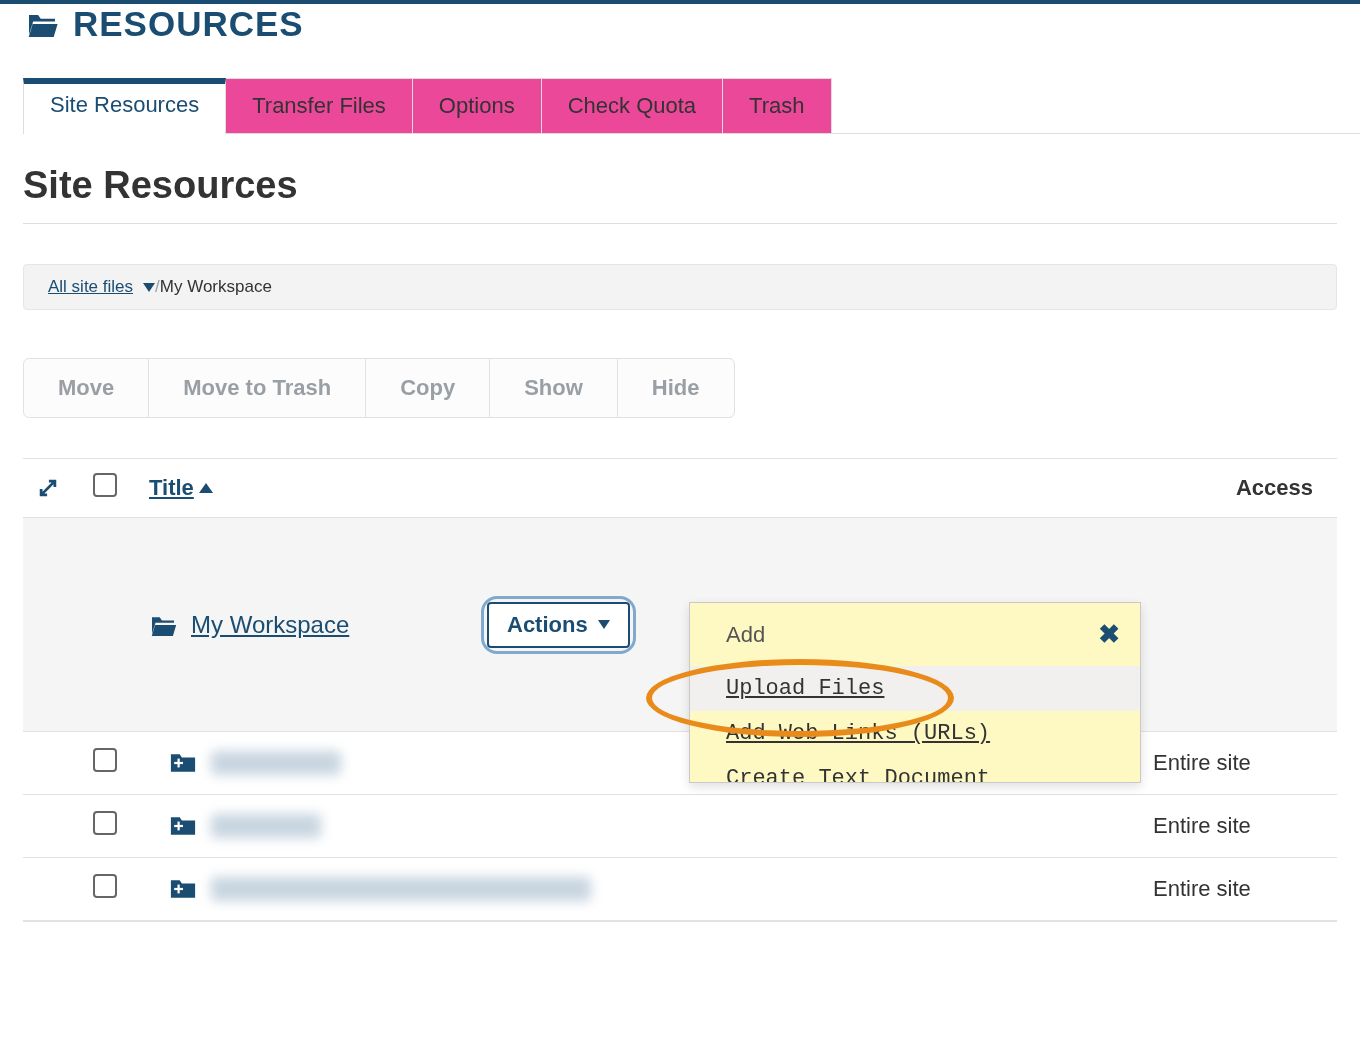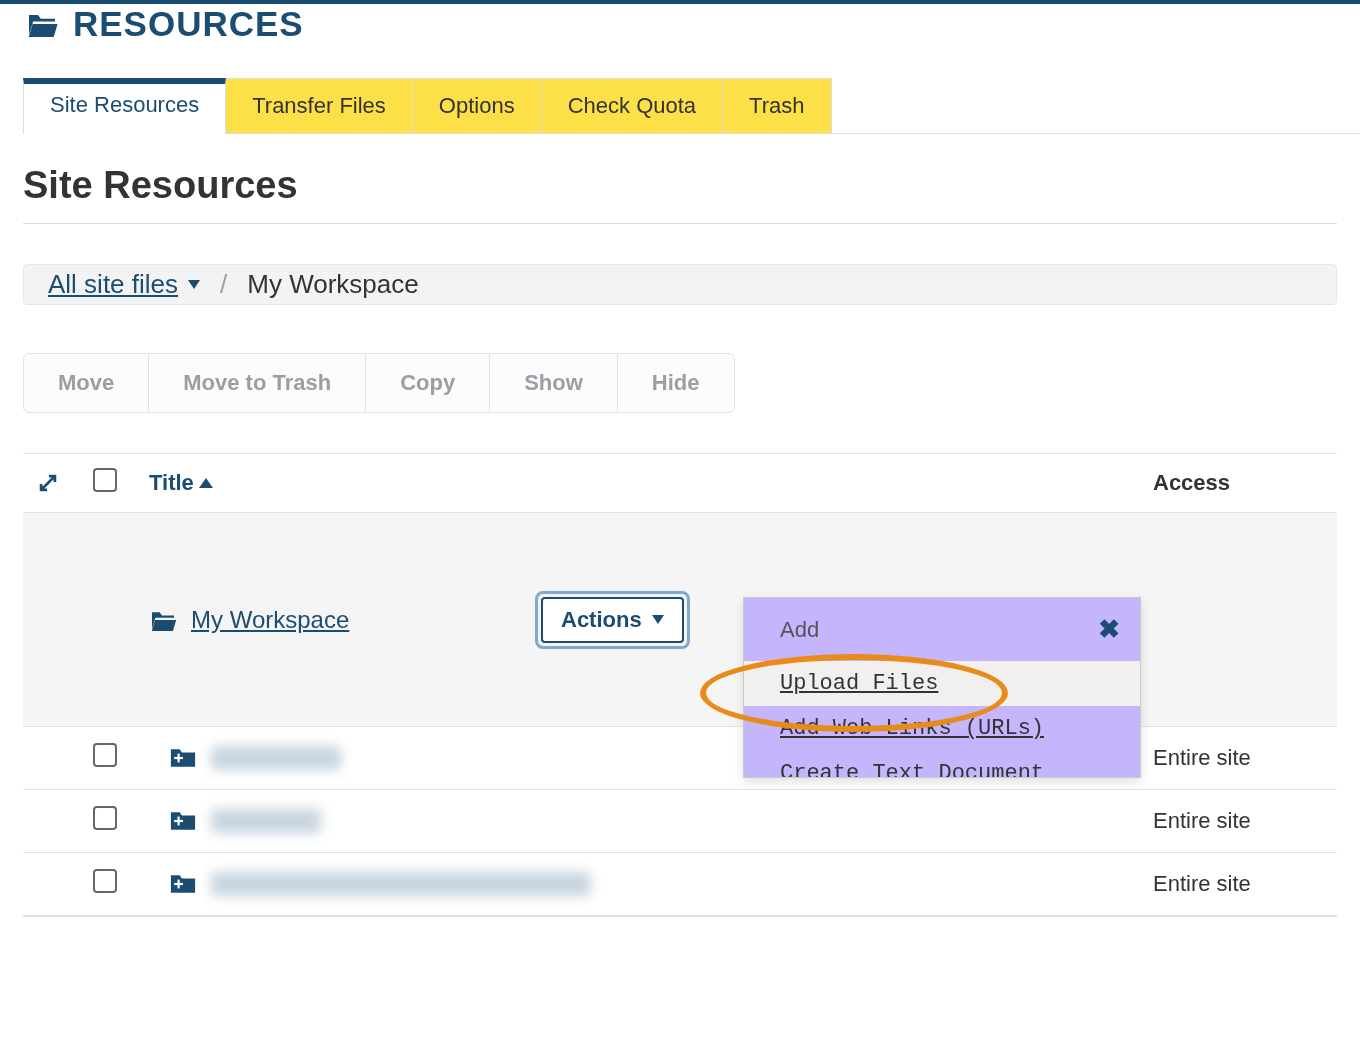--- a/index.html
+++ b/index.html
@@ -18,40 +18,40 @@
   .header-icon { color: #1b4d73; }
   .header-title {
     color: #1b4d73; font-weight: 700; font-size: 35px; letter-spacing: 1px;
   }
   .tabs {
     display: flex; margin: 24px 0 0 23px;
     border-bottom: 1px solid #ddd;
   }
   .tab {
     padding: 14px 26px; border: 1px solid #ddd; border-bottom: none;
-    background: #fde047; font-size: 22px; color: #333;
+    background: #ec4899; font-size: 22px; color: #333;
     margin-right: -1px; cursor: pointer;
   }
   .tab.active {
     background: #fff; color: #1b4d73; font-weight: 500;
     border-top: 6px solid #1b4d73;
     padding-top: 8px;
     position: relative; z-index: 1;
   }
   .tabs .active::after {
     content:""; position:absolute; left:0; right:0; bottom:-1px; height:2px; background:#fff;
   }
   .page-title {
     font-size: 38px; font-weight: 700; margin: 30px 0 16px 23px;
   }
   .hr { border: none; border-top: 1px solid #ddd; margin: 0 23px 40px 23px; }
   .breadcrumb {
-    margin: 0 23px; padding: 4px 24px; background: #f3f3f3;
+    margin: 0 23px; padding: 12px 24px; background: #f3f3f3;
     border: 1px solid #e6e6e6; border-radius: 4px;
-    display: flex; align-items: center; gap: 20px; font-size: 26px;
+    display: flex; align-items: center; font-size: 17px;
   }
   .bc-link { color: #1b4d73; text-decoration: underline; cursor:pointer; display:inline-flex; align-items:center; gap:6px;}
   .bc-caret { display:inline-block; width:0; height:0; border-left:6px solid transparent; border-right:6px solid transparent; border-top:9px solid #1b4d73; margin-left:4px;}
   .bc-sep { color: #9aa2a8; }
   .bc-cur { color: #333; }
   .toolbar {
     display: flex; margin: 48px 23px 40px 23px;
   }
   .tbtn {
     border: 1px solid #e2e2e2; background: #fcfcfc; color: #9a9fa5;
@@ -63,22 +63,22 @@
 
   .table-wrap { margin: 0 23px; border: 1px solid #e2e2e2; border-left:none; border-right:none;}
   .thead-row {
     display: flex; align-items:center; padding: 14px 14px;
     border-bottom: 1px solid #e2e2e2; font-size: 22px; font-weight: 700;
   }
   .col-expand { width: 56px; color:#1b4d73; cursor:pointer;}
   .col-check { width: 56px; }
   .col-title { flex: 1; }
   .col-spacer { width: 190px; }
-  .col-access { width: 170px; text-align:left; padding-right:10px;margin-left:18px;}
-  .sort-link { color:#1b4d73; cursor:pointer; display:inline-flex; align-items:center; gap:5px;}
+  .col-access { width: 170px; text-align:right; padding-right:10px;margin-left:18px;}
+  .sort-link { color:#1b4d73; text-decoration: underline; cursor:pointer; display:inline-flex; align-items:center; gap:5px;}
   .sort-caret { display:inline-block; width:0; height:0; border-left:7px solid transparent; border-right:7px solid transparent; border-bottom:10px solid #1b4d73;}
   input[type="checkbox"].cb {
     width: 24px; height: 24px; border: 2px solid #666; border-radius: 4px;
     appearance: none; -webkit-appearance:none; background:#fff; cursor:pointer;
   }
 
   .row {
     display:flex; align-items:center; padding: 16px 14px; border-bottom:1px solid #e2e2e2;
     font-size: 22px; position: relative;
   }
@@ -92,27 +92,27 @@
   }
   .blurred.w2 { width: 110px; }
   .blurred.w3 { width: 380px; }
 
   .actions-btn {
     border: 2px solid #1b4d73; background:#fff; color:#1b4d73;
     font-size: 22px; font-weight:600; padding: 8px 18px; border-radius:4px;
     display:inline-flex; align-items:center; gap:10px; cursor:pointer;
   }
   .actions-btn-outline {
-    outline: 3px solid #7fa9cf; outline-offset: 3px; border-radius:2px;
+    outline: 3px solid #7fa9cf; outline-offset: 3px; border-radius:10px;
   }
   .caret-down { display:inline-block; width:0; height:0; border-left:6px solid transparent; border-right:6px solid transparent; border-top:9px solid #1b4d73;}
 
   .dropdown {
-    position:absolute; top: 68px; right: 182px; width: 398px;
-    background:#c4b5fd; border:1px solid #c9c9c9; box-shadow: 0 4px 10px rgba(0,0,0,0.12);
+    position:absolute; top: 68px; right: 182px; width: 452px;
+    background:#fef9c3; border:1px solid #c9c9c9; box-shadow: 0 4px 10px rgba(0,0,0,0.12);
     z-index: 10; font-size: 22px;
   }
   .dd-header {
     display:flex; justify-content:space-between; align-items:center;
     padding: 16px 20px 16px 36px; color:#555;
   }
   .dd-close { color:#1b4d73; font-size:26px; font-weight:700; cursor:pointer; }
   .dd-item {
     padding: 10px 20px 10px 36px; color:#333; text-decoration: underline; cursor:pointer;font-family:Liberation Mono, monospace;
   }

